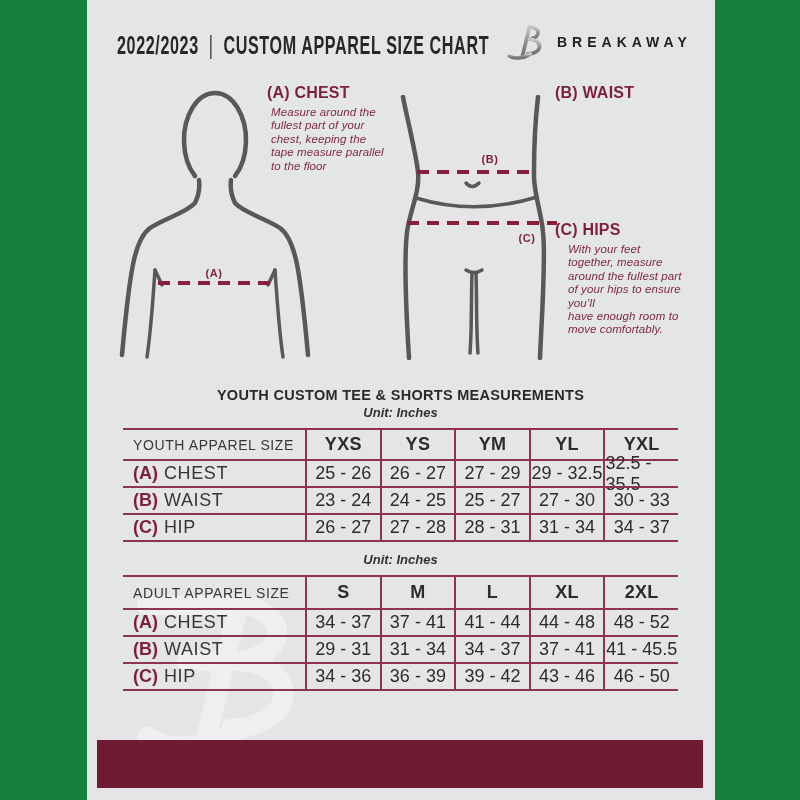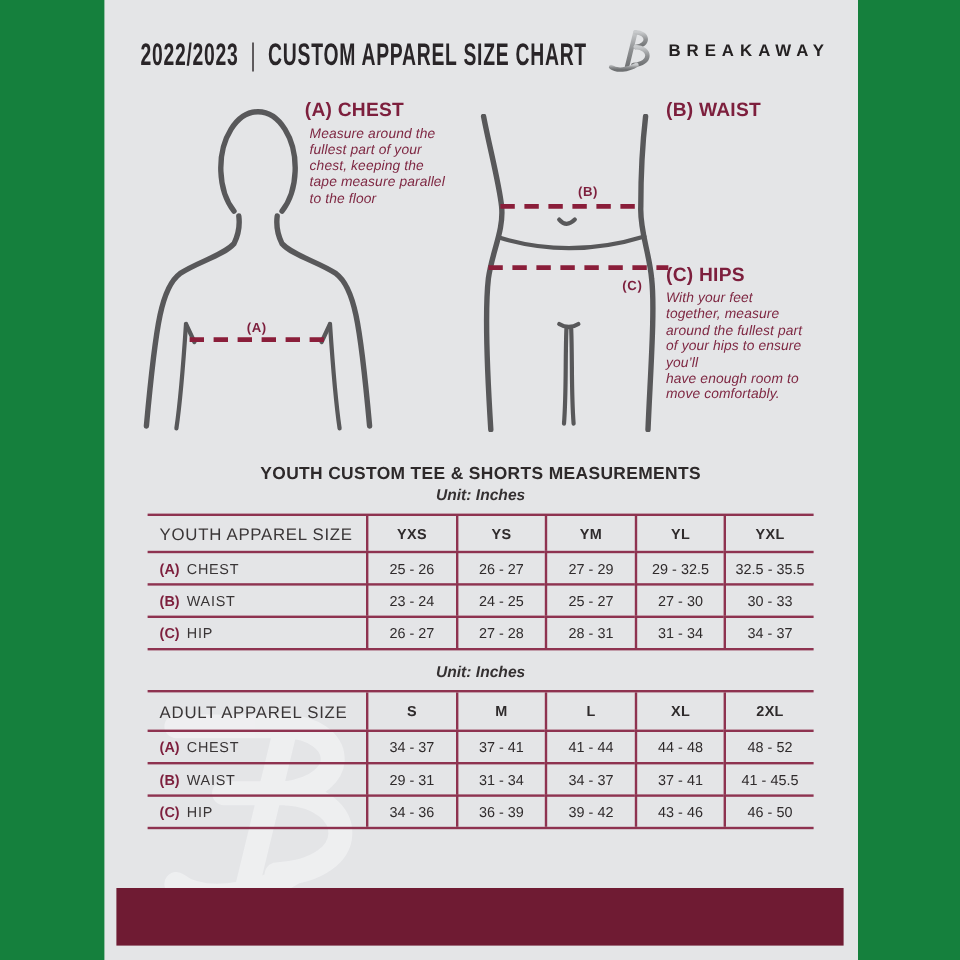--- a/index.html
+++ b/index.html
@@ -12,22 +12,22 @@
              transform:scaleX(.62);transform-origin:left top;white-space:nowrap;
              font-weight:700;font-size:26px;letter-spacing:1px;color:#292528;}
   .hdr-title .pipe{font-weight:400;color:#3a3638;}
   .brand-logo{position:absolute;left:419px;top:18px;width:40px;height:44px;}
   .brand-name{position:absolute;left:470px;top:34px;font-weight:700;font-size:14px;
               letter-spacing:5px;color:#242122;}
 
   
   .instr-head{position:absolute;font-weight:700;font-size:16px;color:#7d1f3d;letter-spacing:.2px;}
   .instr-body{position:absolute;font-style:italic;font-size:11.5px;line-height:13.4px;
-              color:#7e2742;white-space:pre-line;letter-spacing:.1px;}
-  #head-a{left:167px;top:84px;} #body-a{left:171px;top:106px;width:140px;}
+              color:#7e2742;white-space:pre-line;letter-spacing:.1px;margin-left:13px;}
+  #head-a{left:180px;top:84px;} #body-a{left:171px;top:106px;width:140px;}
   #head-b{left:468px;top:84px;} #body-b{left:468px;top:106px;width:150px;}
   #head-c{left:468px;top:221px;} #body-c{left:468px;top:243px;width:150px;}
 
   
   .fig{position:absolute;}
   #fig-torso{left:23px;top:85px;width:210px;height:275px;}
   #fig-hips{left:308px;top:95px;width:172px;height:265px;}
   .fig path{fill:none;stroke:#58585a;stroke-width:4.5;stroke-linecap:round;}
   .fig path.thin{stroke-width:3.5;}
   .fig path.dash{stroke:#8a1e3a;stroke-width:4;stroke-dasharray:12 8;stroke-linecap:butt;}
@@ -37,21 +37,21 @@
   
   .tbl-block{position:absolute;left:36px;width:555px;}
   #youth-block{top:368px;margin-top:19px;} #adult-block{top:550px;}
   .tbl-title{text-align:center;font-weight:700;font-size:14.5px;letter-spacing:.3px;color:#2d292a;}
   .tbl-unit{text-align:center;font-weight:700;font-style:italic;font-size:13px;color:#353132;margin-top:2px;}
   .tbl{display:grid;grid-template-columns:182px repeat(5,1fr);margin-top:8px;
        border-top:2px solid #8e3350;border-bottom:2px solid #8e3350;}
   #youth-grid{grid-template-rows:29px 27px 27px 27px;}
   #adult-grid{grid-template-rows:31px 27px 27px 27px;}
   .c{display:flex;align-items:center;justify-content:center;border-left:2px solid #8e3350;
-     border-top:2px solid #8e3350;font-size:12px;color:#2f2b2c;}
+     border-top:2px solid #8e3350;font-size:18px;color:#2f2b2c;}
   .tbl > .c:nth-child(-n+6){border-top:none;}      
   .tbl > .c:nth-child(6n+1){border-left:none;justify-content:flex-start;padding-left:10px;}
   .c.sz{font-weight:700;letter-spacing:.3px;}
   .c.szlab{font-size:14px;letter-spacing:.6px;color:#3a3637;}
   .rowkey{font-weight:700;color:#7d1f3d;margin-right:6px;}
   .rowlab{letter-spacing:.6px;color:#393536;}
 
   
   .watermark{position:absolute;left:48px;top:560px;width:175px;height:210px;opacity:.55;}
   .watermark path{fill:none;stroke:#f7f8f9;stroke-linecap:round;}

